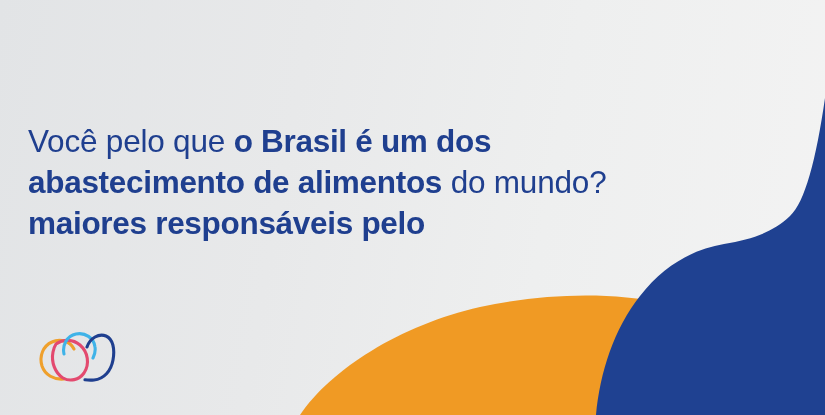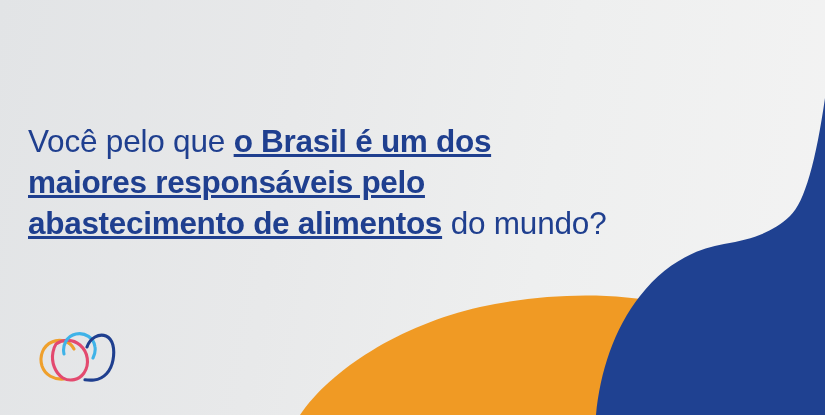--- a/index.html
+++ b/index.html
@@ -45,21 +45,20 @@
     letter-spacing: -0.2px;
     font-weight: 400;
   }
   #headline .ln {
     display: block;
     white-space: nowrap;
   }
   #headline .strong {
     font-weight: 700;
     letter-spacing: -0.3px;
-    text-decoration: underline;
   }
 
   
   #logo {
     position: absolute;
     left: 38px;
     top: 331px;
     width: 78px;
     height: 54px;
     z-index: 6;
@@ -84,22 +83,22 @@
              L 596 415
              C 600 372, 614 329, 640 296
              C 664 265, 694 249, 724 244
              C 752 239, 772 233, 790 216
              C 805 202, 816 160, 825 98
              Z"></path>
   </svg>
 
   <div id="headline">
     <span class="ln"><span>Você pelo que </span><span class="strong">o Brasil é um dos</span></span>
+    <span class="ln"><span class="strong">abastecimento de alimentos</span><span> do mundo?</span></span>
     <span class="ln"><span class="strong">maiores responsáveis pelo</span></span>
-    <span class="ln"><span class="strong">abastecimento de alimentos</span><span> do mundo?</span></span>
   </div>
 
   <svg id="logo" viewBox="0 0 78 54" width="78" height="54" xmlns="http://www.w3.org/2000/svg">
     <g fill="none" stroke-linecap="round" stroke-linejoin="round" stroke-width="3.1">
 
       <path stroke="#efa02c" d="M 26 48
                C 16 49, 7 44, 4 35
                C 1 25, 5 15, 14 11
                C 22 7, 32 10, 36 18"></path>
 

